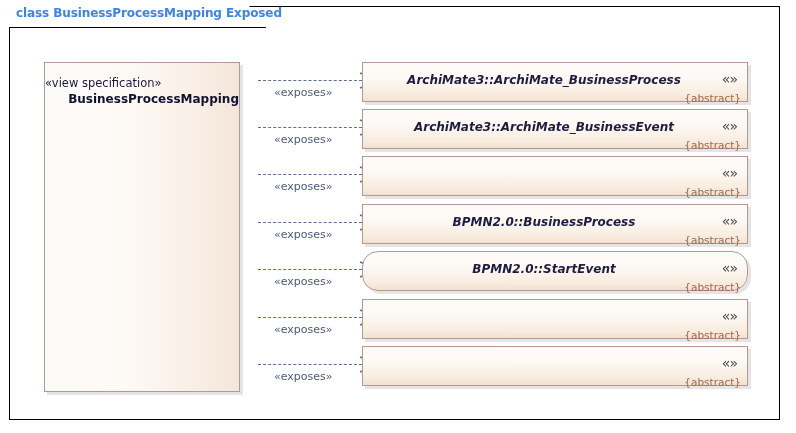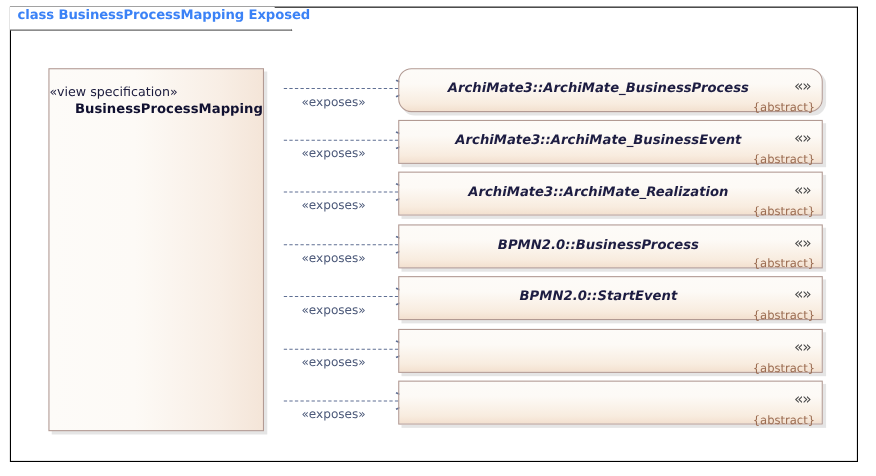--- a/index.html
+++ b/index.html
@@ -217,41 +217,40 @@
     </div>
     <div class="connector" style="top: 358px;">
       <div class="connector-line"></div>
       <div class="connector-arrow"><svg width="22" height="17" viewBox="0 0 22 17">
           <polyline points="2,1 21,8.5 2,16" fill="none" stroke="#5f6f93" stroke-width="1.6"></polyline>
         </svg></div>
       <div class="connector-label">«exposes»</div>
     </div>
   </div>
 <div id="exposed-layer">
-    <div class="uml-node exposed-node" style="top: 62px; border-radius: 12px;">
+    <div class="uml-node exposed-node" style="top: 62px;">
       <div class="exposed-name">ArchiMate3::ArchiMate_BusinessProcess</div>
       <div class="exposed-guillemets">«»</div>
       <div class="exposed-abstract">{abstract}</div>
     </div>
     <div class="uml-node exposed-node" style="top: 109px;">
       <div class="exposed-name">ArchiMate3::ArchiMate_BusinessEvent</div>
       <div class="exposed-guillemets">«»</div>
       <div class="exposed-abstract">{abstract}</div>
     </div>
     <div class="uml-node exposed-node" style="top: 156px;">
-      <div class="exposed-name">ArchiMate3::ArchiMate_Realization</div>
       <div class="exposed-guillemets">«»</div>
       <div class="exposed-abstract">{abstract}</div>
     </div>
     <div class="uml-node exposed-node" style="top: 204px;">
       <div class="exposed-name">BPMN2.0::BusinessProcess</div>
       <div class="exposed-guillemets">«»</div>
       <div class="exposed-abstract">{abstract}</div>
     </div>
-    <div class="uml-node exposed-node" style="top: 251px;">
+    <div class="uml-node exposed-node" style="top: 251px; border-radius: 16px;">
       <div class="exposed-name">BPMN2.0::StartEvent</div>
       <div class="exposed-guillemets">«»</div>
       <div class="exposed-abstract">{abstract}</div>
     </div>
     <div class="uml-node exposed-node" style="top: 299px;">
       <div class="exposed-guillemets">«»</div>
       <div class="exposed-abstract">{abstract}</div>
     </div>
     <div class="uml-node exposed-node" style="top: 346px;">
       <div class="exposed-guillemets">«»</div>

